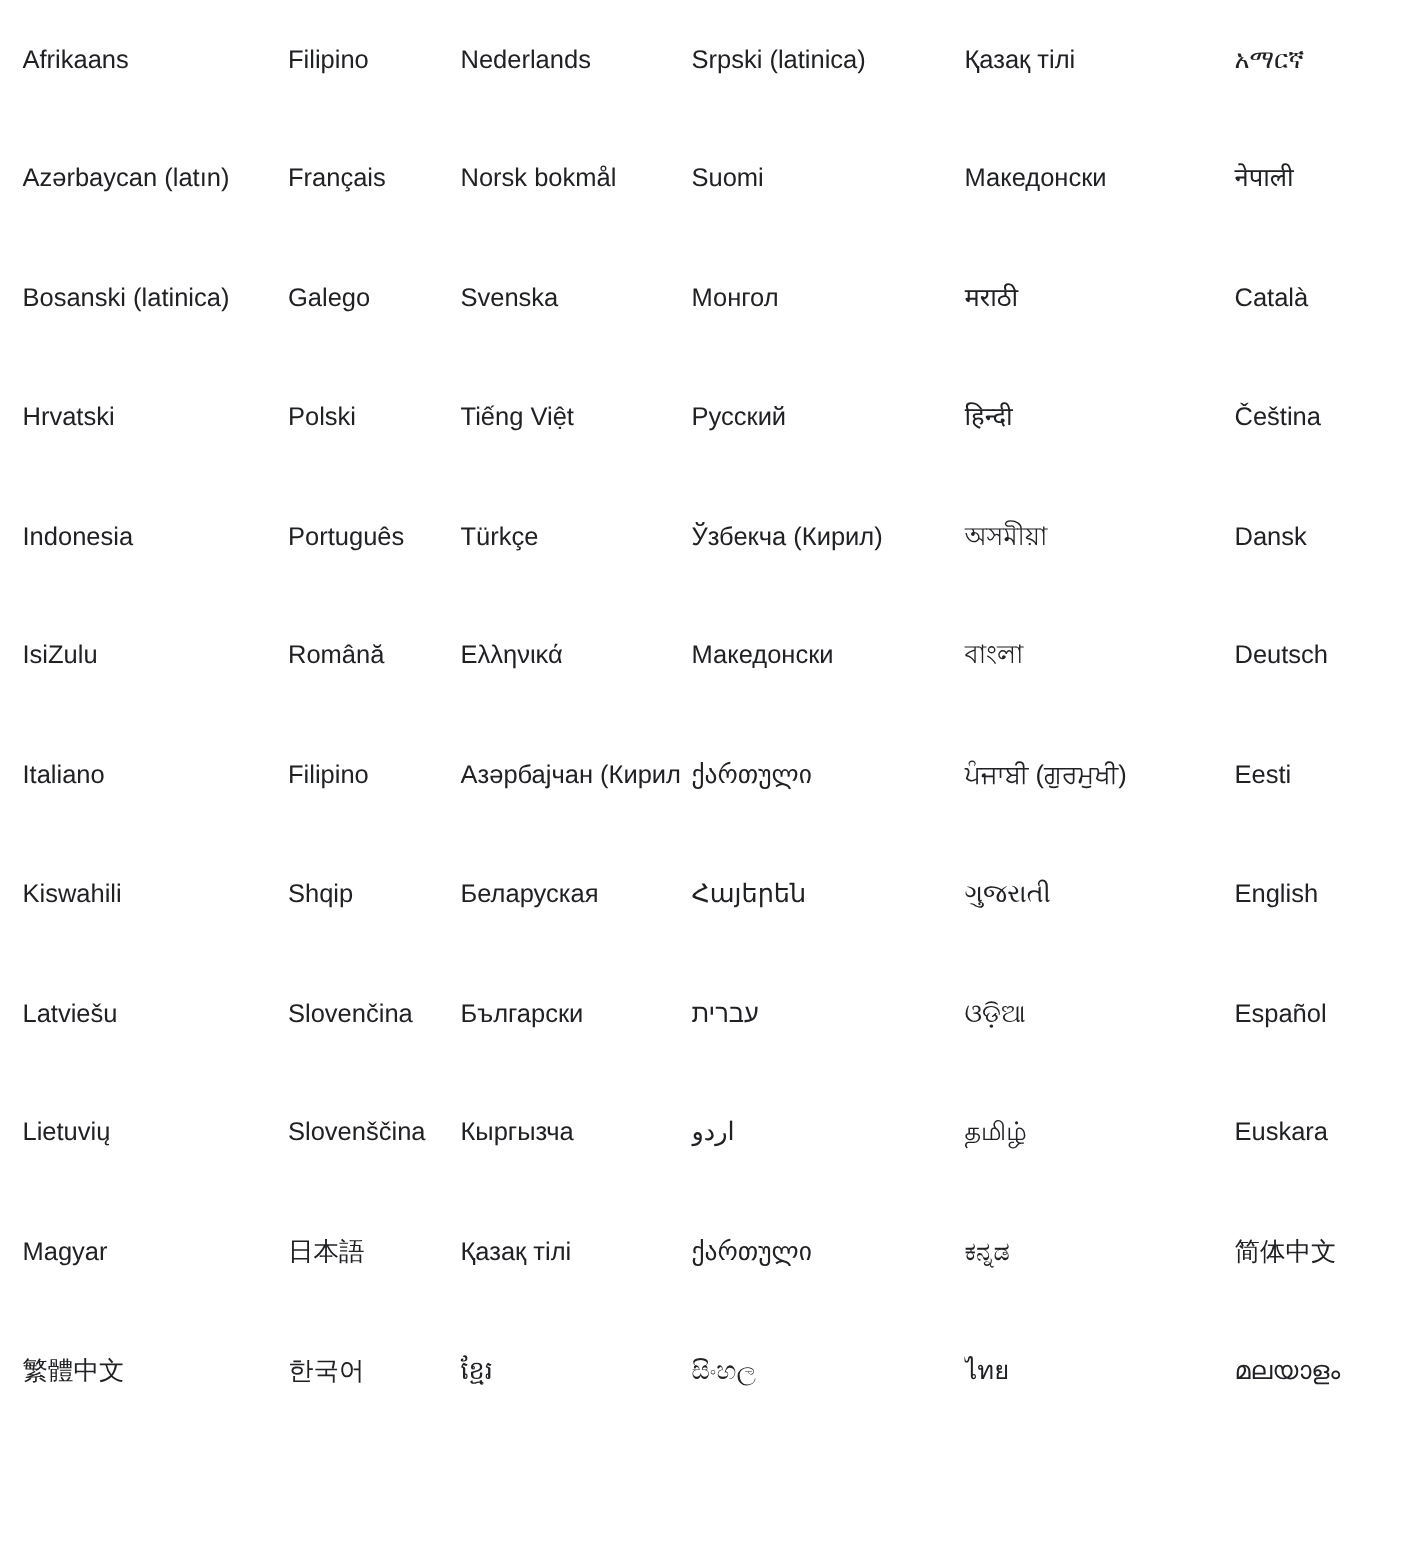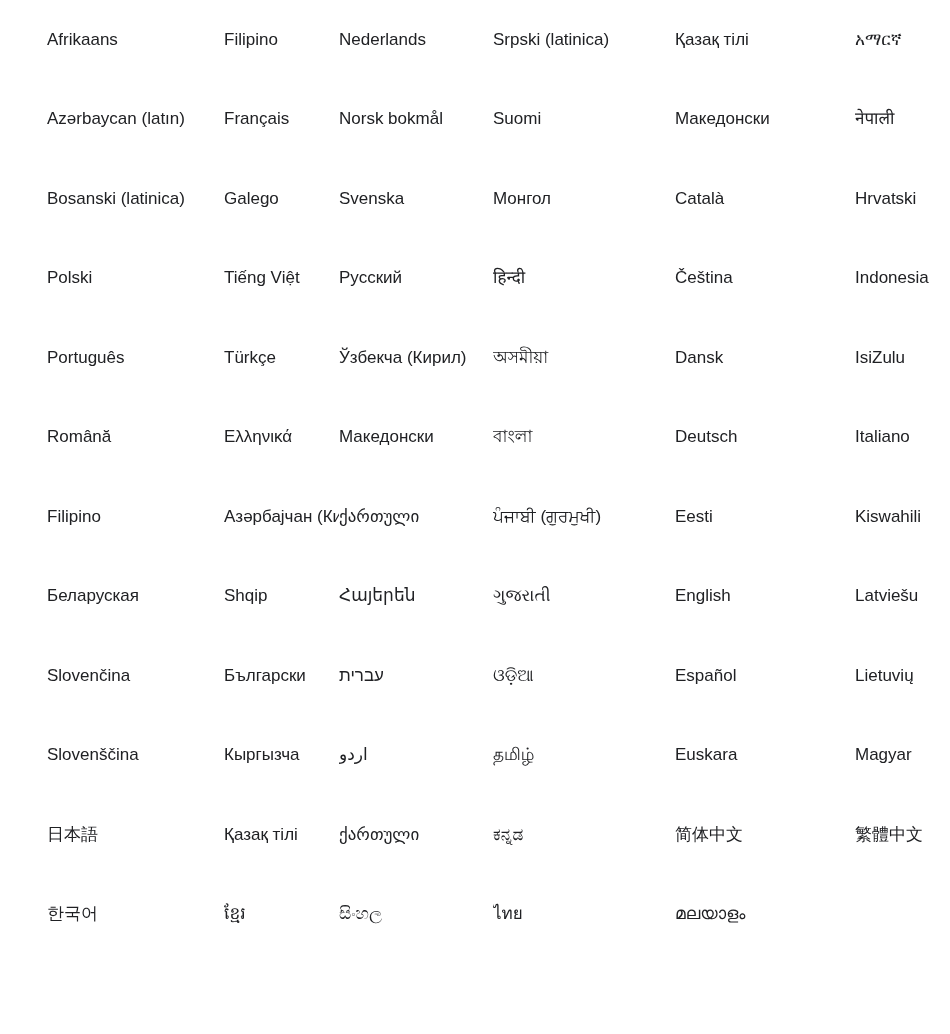--- a/index.html
+++ b/index.html
@@ -13,21 +13,20 @@
     overflow: hidden;
     font-family: "Liberation Sans", "DejaVu Sans", sans-serif;
     color: #202124;
   }
   .language-grid {
     display: grid;
     grid-template-columns: 177px 115px 154px 182px 180px 127px;
     grid-auto-rows: 79.5px;
     padding-left: 15px;
     box-sizing: border-box;
-    margin-left: 32px;
   }
   .cell {
     display: flex;
     align-items: center;
     font-size: 17px;
     line-height: 1.2;
     white-space: nowrap;
     overflow: hidden;
     padding-right: 4px;
     cursor: pointer;
@@ -53,20 +52,21 @@
   <div class="cell">Français</div>
   <div class="cell">Norsk bokmål</div>
   <div class="cell">Suomi</div>
   <div class="cell">Македонски</div>
   <div class="cell">नेपाली</div>
 
   <div class="cell">Bosanski (latinica)</div>
   <div class="cell">Galego</div>
   <div class="cell">Svenska</div>
   <div class="cell">Монгол</div>
+  <div class="cell">मराठी</div>
 
   <div class="cell">Català</div>
   <div class="cell">Hrvatski</div>
   <div class="cell">Polski</div>
   <div class="cell">Tiếng Việt</div>
   <div class="cell">Русский</div>
   <div class="cell">हिन्दी</div>
 
   <div class="cell">Čeština</div>
   <div class="cell">Indonesia</div>
@@ -84,22 +84,22 @@
 
   <div class="cell">Deutsch</div>
   <div class="cell">Italiano</div>
   <div class="cell">Filipino</div>
   <div class="cell">Азәрбајчан (Кирил</div>
   <div class="cell">ქართული</div>
   <div class="cell">ਪੰਜਾਬੀ (ਗੁਰਮੁਖੀ)</div>
 
   <div class="cell">Eesti</div>
   <div class="cell">Kiswahili</div>
+  <div class="cell">Shqip</div>
   <div class="cell">Беларуская</div>
-  <div class="cell">Shqip</div>
   <div class="cell">Հայերեն</div>
   <div class="cell">ગુજરાતી</div>
 
   <div class="cell">English</div>
   <div class="cell">Latviešu</div>
   <div class="cell">Slovenčina</div>
   <div class="cell">Български</div>
   <div class="cell">עברית</div>
   <div class="cell">ଓଡ଼ିଆ</div>
 

